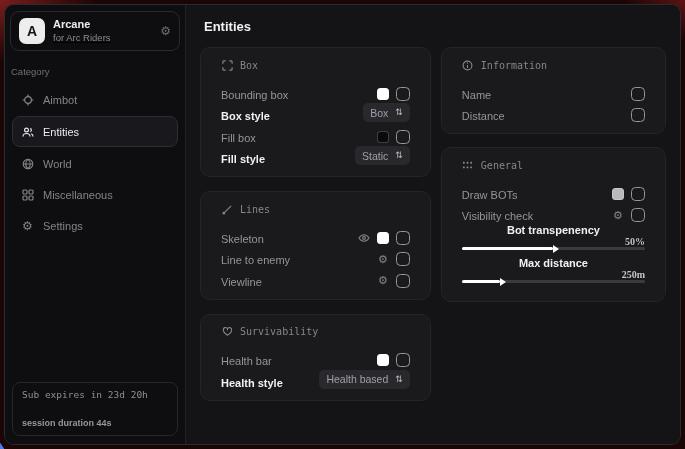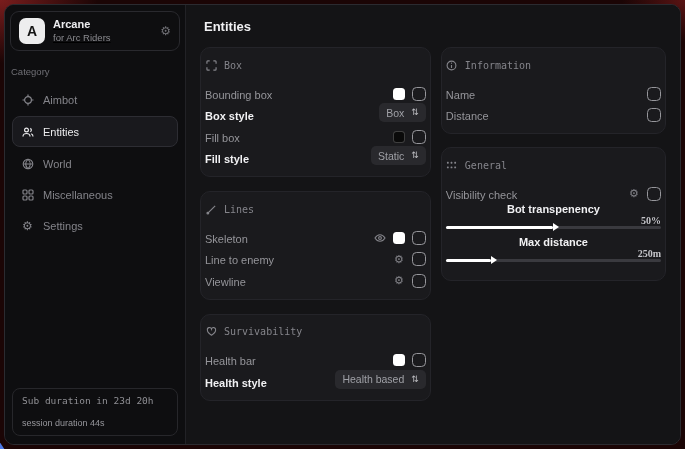--- a/index.html
+++ b/index.html
@@ -30,29 +30,29 @@
   .logo-gear{margin-left:auto;color:#6f6f75;font-size:12px;}
   .category{margin:15px 1px 7px;font-size:9.5px;color:#6f6f75;}
   .nav-item{height:27px;margin:1px 2px;padding:0 8px;border:1px solid transparent;
     border-radius:8px;display:flex;align-items:center;gap:9px;color:#84848a;font-size:11px;}
   .nav-item.selected{background:#19191d;border-color:#2d2d33;color:#ececee;height:29px;}
   .nav-icon{width:13px;height:13px;display:flex;align-items:center;justify-content:center;color:inherit;}
   .nav-icon svg{display:block;}
   .sidebar-spacer{flex:1;}
   .footer-card{border:1px solid #27272b;border-radius:8px;padding:6px 9px 7px;margin:2px;}
   .footer-line1{font-family:"DejaVu Sans Mono",monospace;font-size:9.5px;color:#8f8f94;}
-  .footer-line2{font-size:9px;font-weight:normal;color:#97979c;margin-top:12px;}
+  .footer-line2{font-size:9px;font-weight:bold;color:#97979c;margin-top:18px;}
   
   .main{flex:1;background:#141416;padding:12px 14px;display:flex;flex-direction:column;overflow:hidden;}
   .main-title{font-size:13px;font-weight:bold;color:#f1f1f3;margin:2px 0 13px 4px;}
   .columns{display:flex;gap:10px;align-items:flex-start;}
   .col-left{width:244px;display:flex;flex-direction:column;gap:14px;}
   .col-right{width:238px;display:flex;flex-direction:column;gap:13px;}
   .panel{background:#1a1a1d;border:1px solid #242429;border-radius:10px;
-    padding:9px 4px 11px;box-sizing:border-box;width:100%;}
+    padding:9px 20px 11px;box-sizing:border-box;width:100%;}
   .panel-header{display:flex;align-items:center;gap:7px;color:#85858b;
     font-family:"DejaVu Sans Mono",monospace;font-size:10px;margin:2px 0 8px;}
   .panel-header .hicon{width:12px;height:12px;display:flex;align-items:center;justify-content:center;color:#85858b;}
   .row{display:flex;align-items:flex-end;height:21.5px;}
   .row-label{font-size:11px;color:#95959a;}
   .row.bright .row-label{color:#f1f1f3;font-weight:bold;}
   .controls{margin-left:auto;display:flex;align-items:center;gap:7px;}
   .checkbox{width:12px;height:12px;border:1.5px solid #96969b;border-radius:4.5px;box-sizing:content-box;}
   .swatch{width:12px;height:12px;border-radius:3.5px;border:1px solid rgba(255,255,255,0.22);box-sizing:border-box;}
   .dropdown{height:19px;background:#29292d;border-radius:5px;padding:0 7px;display:flex;
@@ -132,21 +132,21 @@
     </div>
 
     <div class="nav-item">
       <span class="nav-icon" style="font-size:12px;">⚙</span>
       <span class="row-label" style="color:inherit;">Settings</span>
     </div>
 
     <div class="sidebar-spacer"></div>
 
     <div class="footer-card">
-      <div class="footer-line1">Sub duration in 23d 20h</div>
+      <div class="footer-line1">Sub expires in 23d 20h</div>
       <div class="footer-line2">session duration 44s</div>
     </div>
   </div>
 
   <div class="main">
     <div class="main-title">Entities</div>
 
     <div class="columns">
 
       <div class="col-left">
@@ -295,20 +295,27 @@
               <svg width="11" height="11" viewBox="0 0 12 12" fill="currentColor">
                 <rect x="1" y="2" width="2" height="2" rx="0.6"></rect>
                   <rect x="5" y="2" width="2" height="2" rx="0.6"></rect>
                   <rect x="9" y="2" width="2" height="2" rx="0.6"></rect>
                 <rect x="1" y="7" width="2" height="2" rx="0.6"></rect>
                   <rect x="5" y="7" width="2" height="2" rx="0.6"></rect>
                   <rect x="9" y="7" width="2" height="2" rx="0.6"></rect>
               </svg>
             </span>
             <span>General</span>
+          </div>
+          <div class="row">
+            <span class="row-label">Draw BOTs</span>
+            <span class="controls">
+              <span class="swatch" style="background: rgb(185, 185, 189);"></span>
+              <span class="checkbox"></span>
+            </span>
           </div>
           <div class="row">
             <span class="row-label">Visibility check</span>
             <span class="controls">
               <span class="mini-icon" style="font-size:11px;">⚙</span>
               <span class="checkbox"></span>
             </span>
           </div>
 
           <div class="slider-group">

